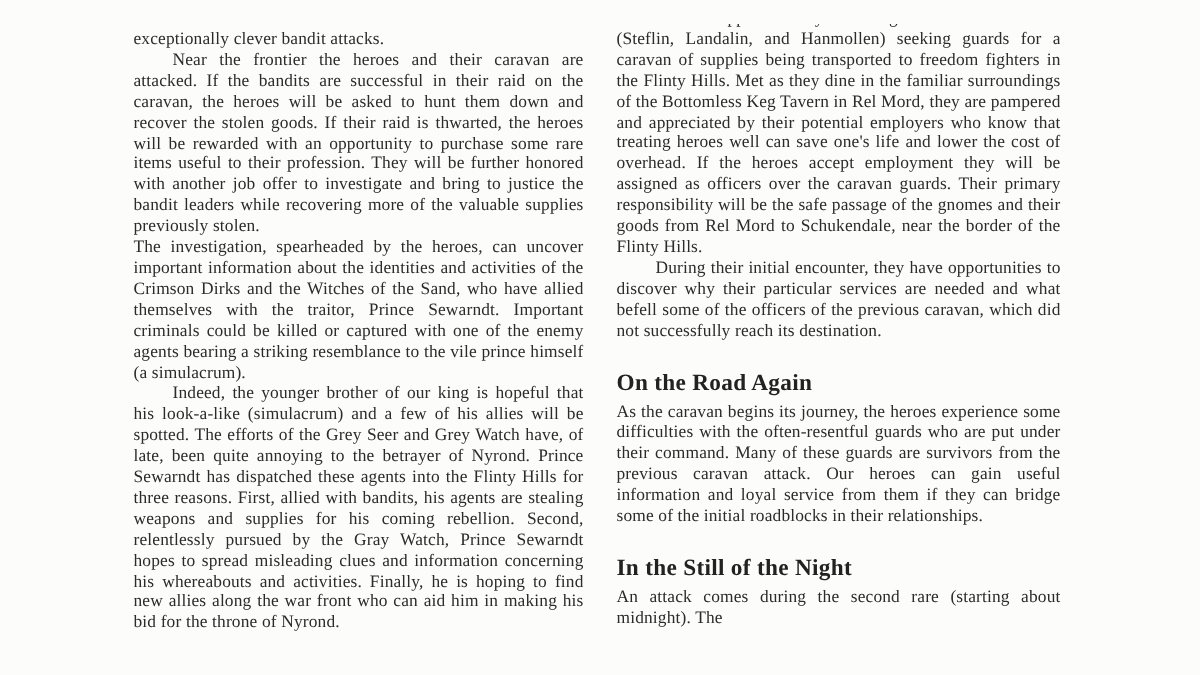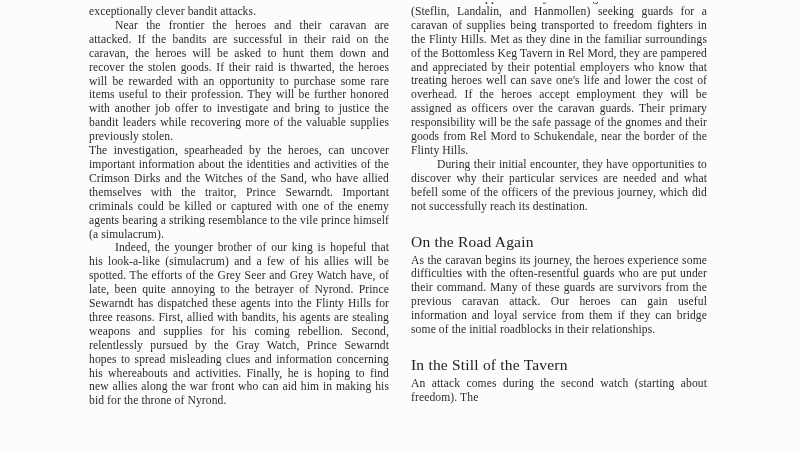--- a/index.html
+++ b/index.html
@@ -15,21 +15,21 @@
   .page {
     position: relative;
     width: 800px;
     height: 450px;
     font-family: "Liberation Serif", "DejaVu Serif", serif;
     color: #2b2b2b;
     overflow: hidden;
   }
   .col {
     position: absolute;
-    top: 2px;
+    top: 16px;
     bottom: 0;
     overflow: hidden;
     text-align: justify;
     font-size: 11.6px;
     line-height: 13.9px;
     letter-spacing: 0.1px;
   }
   .col-left {
     left: 89px;
     width: 300px;
@@ -51,21 +51,21 @@
   }
   
   p.clipped-top {
     margin-top: -11px;
     text-align: left;
     white-space: nowrap;
   }
   h2.section-heading {
     font-size: 15.5px;
     line-height: 18px;
-    font-weight: normal;
+    font-weight: bold;
     margin: 19px 0 3px 0;
     text-align: left;
     color: #222222;
     letter-spacing: 0.2px;
   }
 </style>
 </head>
 <body>
 
 <div class="page">
@@ -73,20 +73,20 @@
   <div class="col col-left">
     <p class="no-indent">exceptionally clever bandit attacks.</p>
     <p class="indent">Near the frontier the heroes and their caravan are attacked. If the bandits are successful in their raid on the caravan, the heroes will be asked to hunt them down and recover the stolen goods. If their raid is thwarted, the heroes will be rewarded with an opportunity to purchase some rare items useful to their profession. They will be further honored with another job offer to investigate and bring to justice the bandit leaders while recovering more of the valuable supplies previously stolen.</p>
     <p class="no-indent">The investigation, spearheaded by the heroes, can uncover important information about the identities and activities of the Crimson Dirks and the Witches of the Sand, who have allied themselves with the traitor, Prince Sewarndt. Important criminals could be killed or captured with one of the enemy agents bearing a striking resemblance to the vile prince himself (a simulacrum).</p>
     <p class="indent">Indeed, the younger brother of our king is hopeful that his look-a-like (simulacrum) and a few of his allies will be spotted. The efforts of the Grey Seer and Grey Watch have, of late, been quite annoying to the betrayer of Nyrond. Prince Sewarndt has dispatched these agents into the Flinty Hills for three reasons. First, allied with bandits, his agents are stealing weapons and supplies for his coming rebellion. Second, relentlessly pursued by the Gray Watch, Prince Sewarndt hopes to spread misleading clues and information concerning his whereabouts and activities. Finally, he is hoping to find new allies along the war front who can aid him in making his bid for the throne of Nyrond.</p>
   </div>
 
   <div class="col col-right">
     <p class="clipped-top">the heroes are approached by a trio of gnome merchants</p>
     <p class="no-indent">(Steflin, Landalin, and Hanmollen) seeking guards for a caravan of supplies being transported to freedom fighters in the Flinty Hills. Met as they dine in the familiar surroundings of the Bottomless Keg Tavern in Rel Mord, they are pampered and appreciated by their potential employers who know that treating heroes well can save one's life and lower the cost of overhead. If the heroes accept employment they will be assigned as officers over the caravan guards. Their primary responsibility will be the safe passage of the gnomes and their goods from Rel Mord to Schukendale, near the border of the Flinty Hills.</p>
-    <p class="indent">During their initial encounter, they have opportunities to discover why their particular services are needed and what befell some of the officers of the previous journey, which did not successfully reach its destination.</p>
+    <p class="indent">During their initial encounter, they have opportunities to discover why their particular services are needed and what befell some of the officers of the previous caravan, which did not successfully reach its destination.</p>
     <h2 class="section-heading">On the Road Again</h2>
     <p class="no-indent">As the caravan begins its journey, the heroes experience some difficulties with the often-resentful guards who are put under their command. Many of these guards are survivors from the previous caravan attack. Our heroes can gain useful information and loyal service from them if they can bridge some of the initial roadblocks in their relationships.</p>
-    <h2 class="section-heading">In the Still of the Tavern</h2>
-    <p class="no-indent">An attack comes during the second watch (starting about freedom). The</p>
+    <h2 class="section-heading">In the Still of the Night</h2>
+    <p class="no-indent">An attack comes during the second rare (starting about midnight). The</p>
   </div>
 
 </div>
 
 </body></html>

